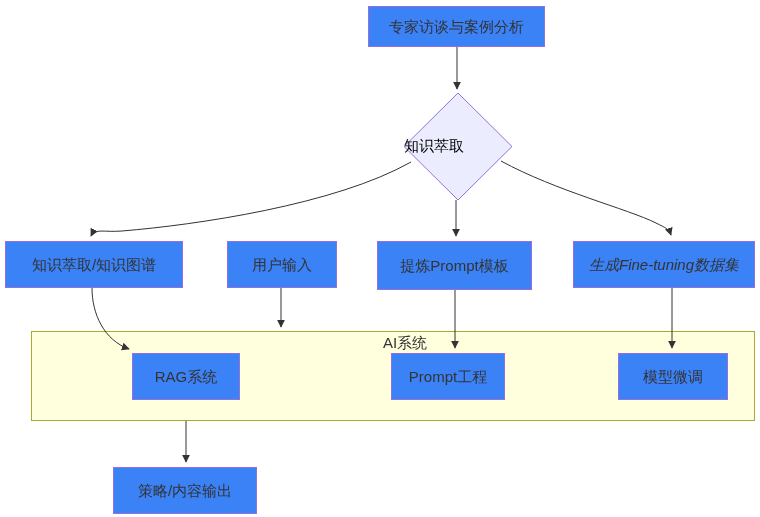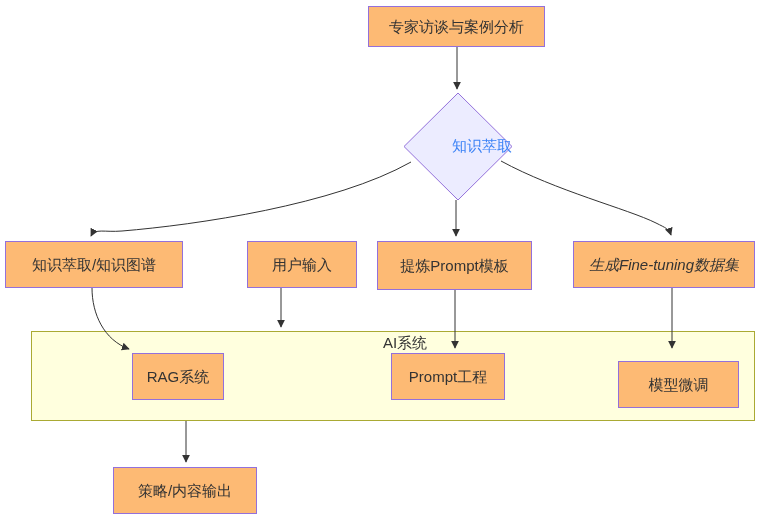--- a/index.html
+++ b/index.html
@@ -15,37 +15,37 @@
   .subgraph{
     position:absolute;left:31px;top:331px;width:724px;height:90px;
     background:#FFFFDE;border:1px solid #AAAA33;box-sizing:border-box;z-index:1;
   }
   .subgraph-label{
     position:absolute;left:0;top:2px;width:100%;
     text-align:center;font-size:15px;color:#333;padding-left:12px;
   }
   .node{
     position:absolute;z-index:3;
-    background:#fdba74;border:1px solid #9370DB;box-sizing:border-box;
+    background:#3b82f6;border:1px solid #9370DB;box-sizing:border-box;
     display:flex;align-items:center;justify-content:center;
     font-size:15px;color:#333;text-align:center;line-height:1.2;
   }
   .diamond-label{
     position:absolute;left:404px;top:137px;width:108px;z-index:3;
-    text-align:right;font-size:15px;color:#3b82f6;
+    text-align:left;font-size:15px;color:#000000;
   }
   
   .n-expert{left:368px;top:6px;width:177px;height:41px;}
   .n-kb{left:5px;top:241px;width:178px;height:47px;}
-  .n-user{left:227px;top:241px;width:110px;height:47px;margin-left:20px;}
+  .n-user{left:227px;top:241px;width:110px;height:47px;}
   .n-ptpl{left:377px;top:241px;width:155px;height:49px;}
   .n-ftds{left:573px;top:241px;width:182px;height:47px;font-style:italic;}
-  .n-rag{left:132px;top:353px;width:92px;height:47px;}
+  .n-rag{left:132px;top:353px;width:108px;height:47px;}
   .n-peng{left:391px;top:353px;width:114px;height:47px;}
-  .n-mft{left:618px;top:353px;width:121px;height:47px;margin-top:8px;}
+  .n-mft{left:618px;top:353px;width:110px;height:47px;}
   .n-out{left:113px;top:467px;width:144px;height:47px;}
 </style>
 </head>
 <body>
 
 <div class="canvas">
 
   <div class="subgraph">
     <div class="subgraph-label">AI系统</div>
   </div>

